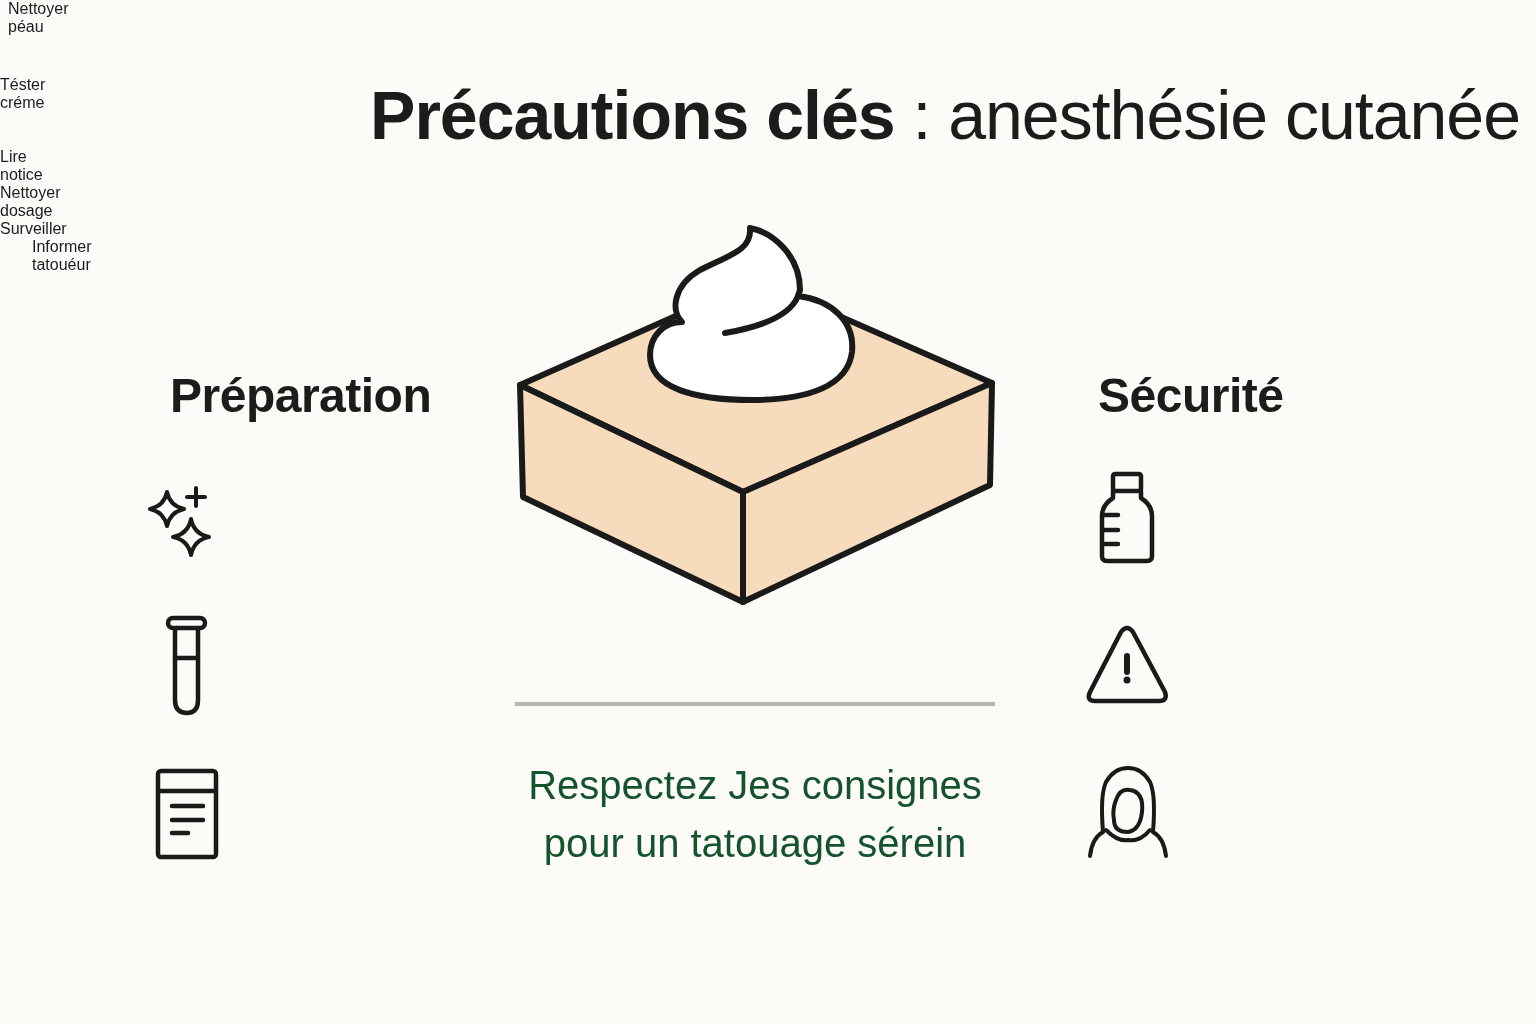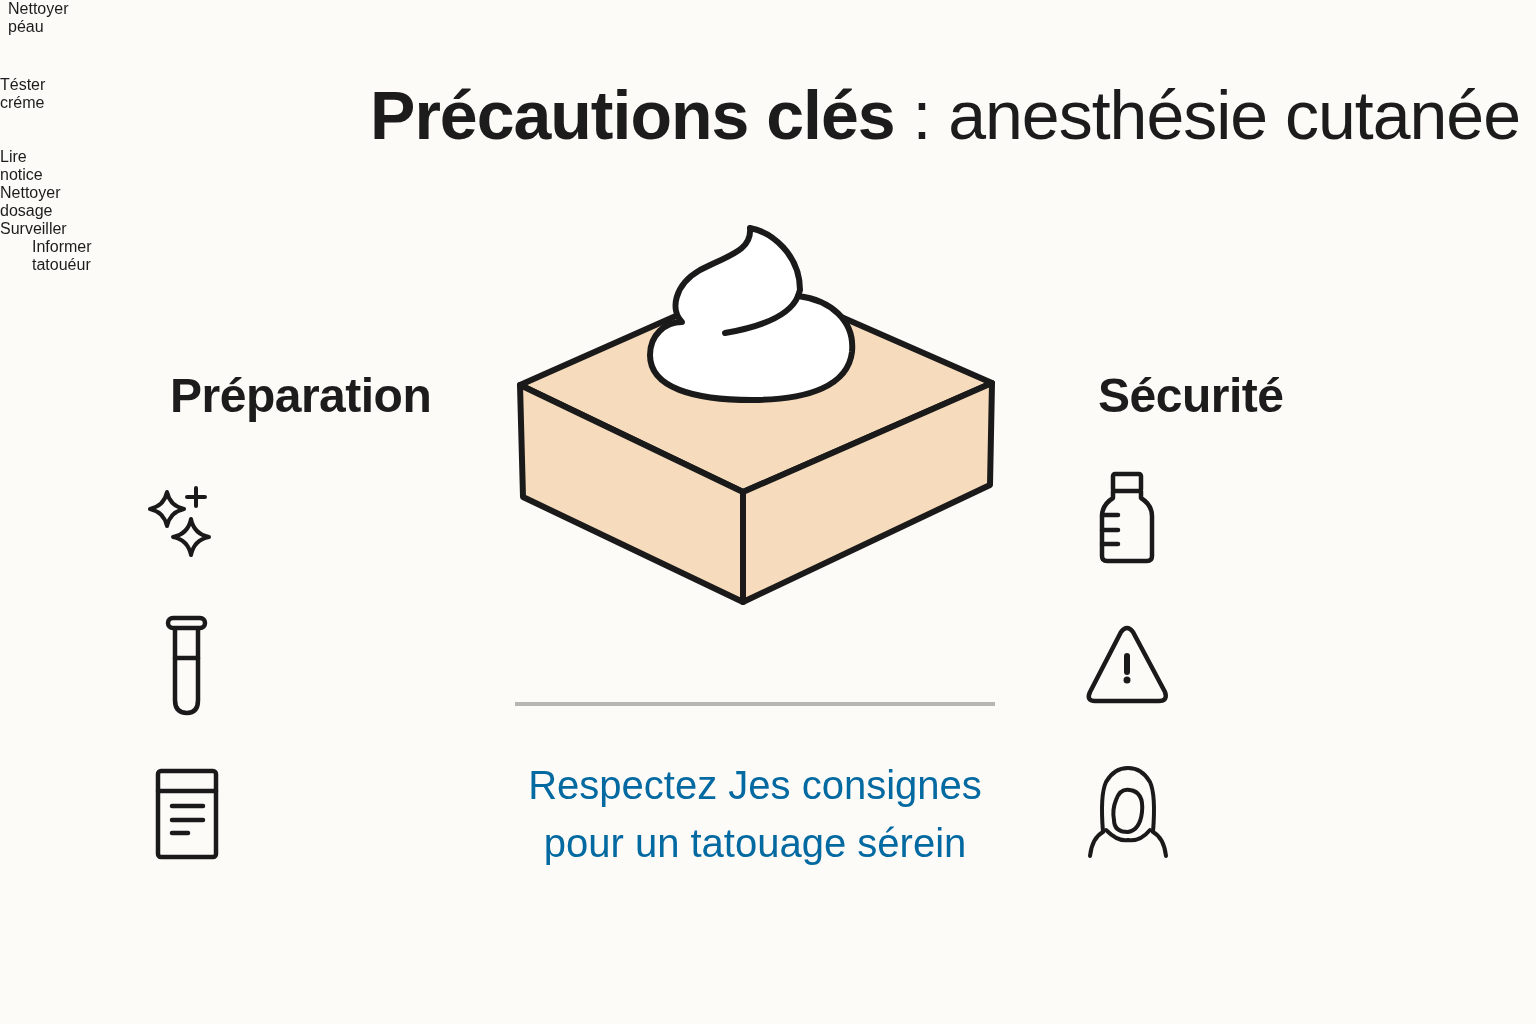--- a/index.html
+++ b/index.html
@@ -46,21 +46,21 @@
       background: #b8b6b2;
     }
     .tagline {
       position: absolute;
       left: 500px;
       width: 510px;
       top: 756px;
       text-align: center;
       font-size: 40px;
       line-height: 58px;
-      color: #0369a1;
+      color: #14532d;
     }
     .illustration {
       position: absolute;
       left: 0;
       top: 0;
     }
     svg { display: block; }
   </style>
 </head>
 <body>

